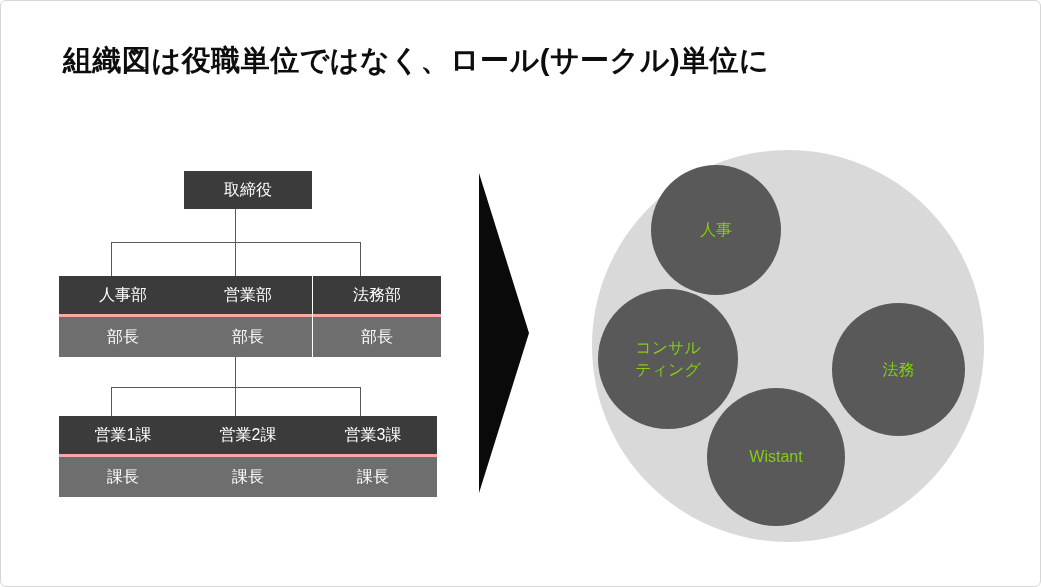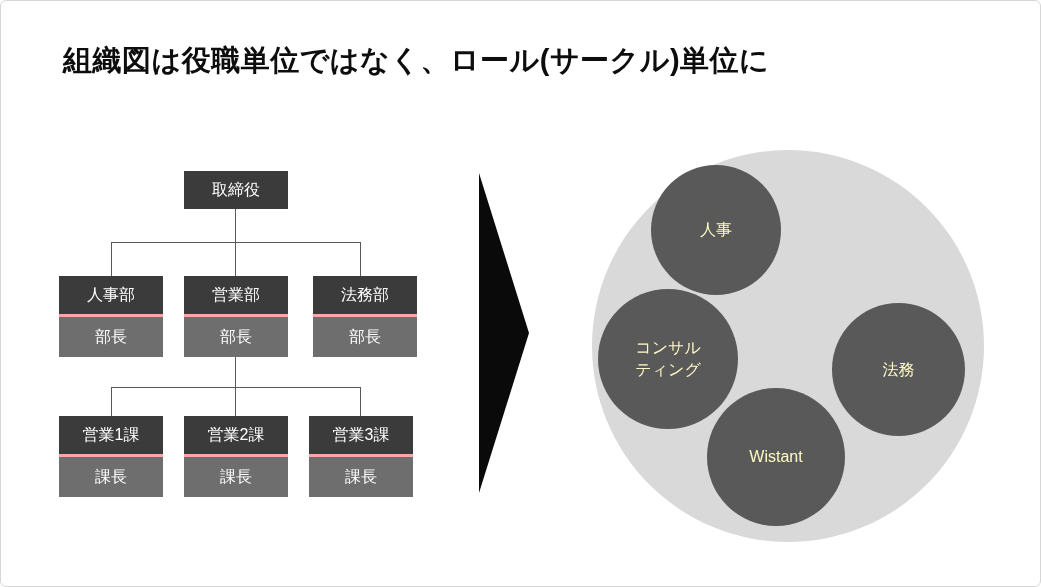--- a/index.html
+++ b/index.html
@@ -24,21 +24,21 @@
     top: 40px;
     font-size: 29px;
     font-weight: 700;
     color: #0d0d0d;
     letter-spacing: 0.5px;
     white-space: nowrap;
   }
   
   .box {
     position: absolute;
-    width: 104px;
+    width: 128px;
     color: #ffffff;
     font-size: 16px;
     text-align: center;
   }
   .box .hd {
     height: 38px;
     background: var(--box-dark, #3b3b3b);
     display: flex;
     align-items: center;
     justify-content: center;
@@ -73,21 +73,21 @@
   }
   .outer {
     left: 591px;
     top: 149px;
     width: 392px;
     height: 392px;
     background: var(--circle-outer, #d9d9d9);
   }
   .role {
     background: var(--circle-inner, #595959);
-    color: #fef9c3;
+    color: #84cc16;
     font-size: 16px;
     display: flex;
     align-items: center;
     justify-content: center;
     text-align: center;
     white-space: pre-line;
     line-height: 1.35;
   }
 </style>
 </head>

